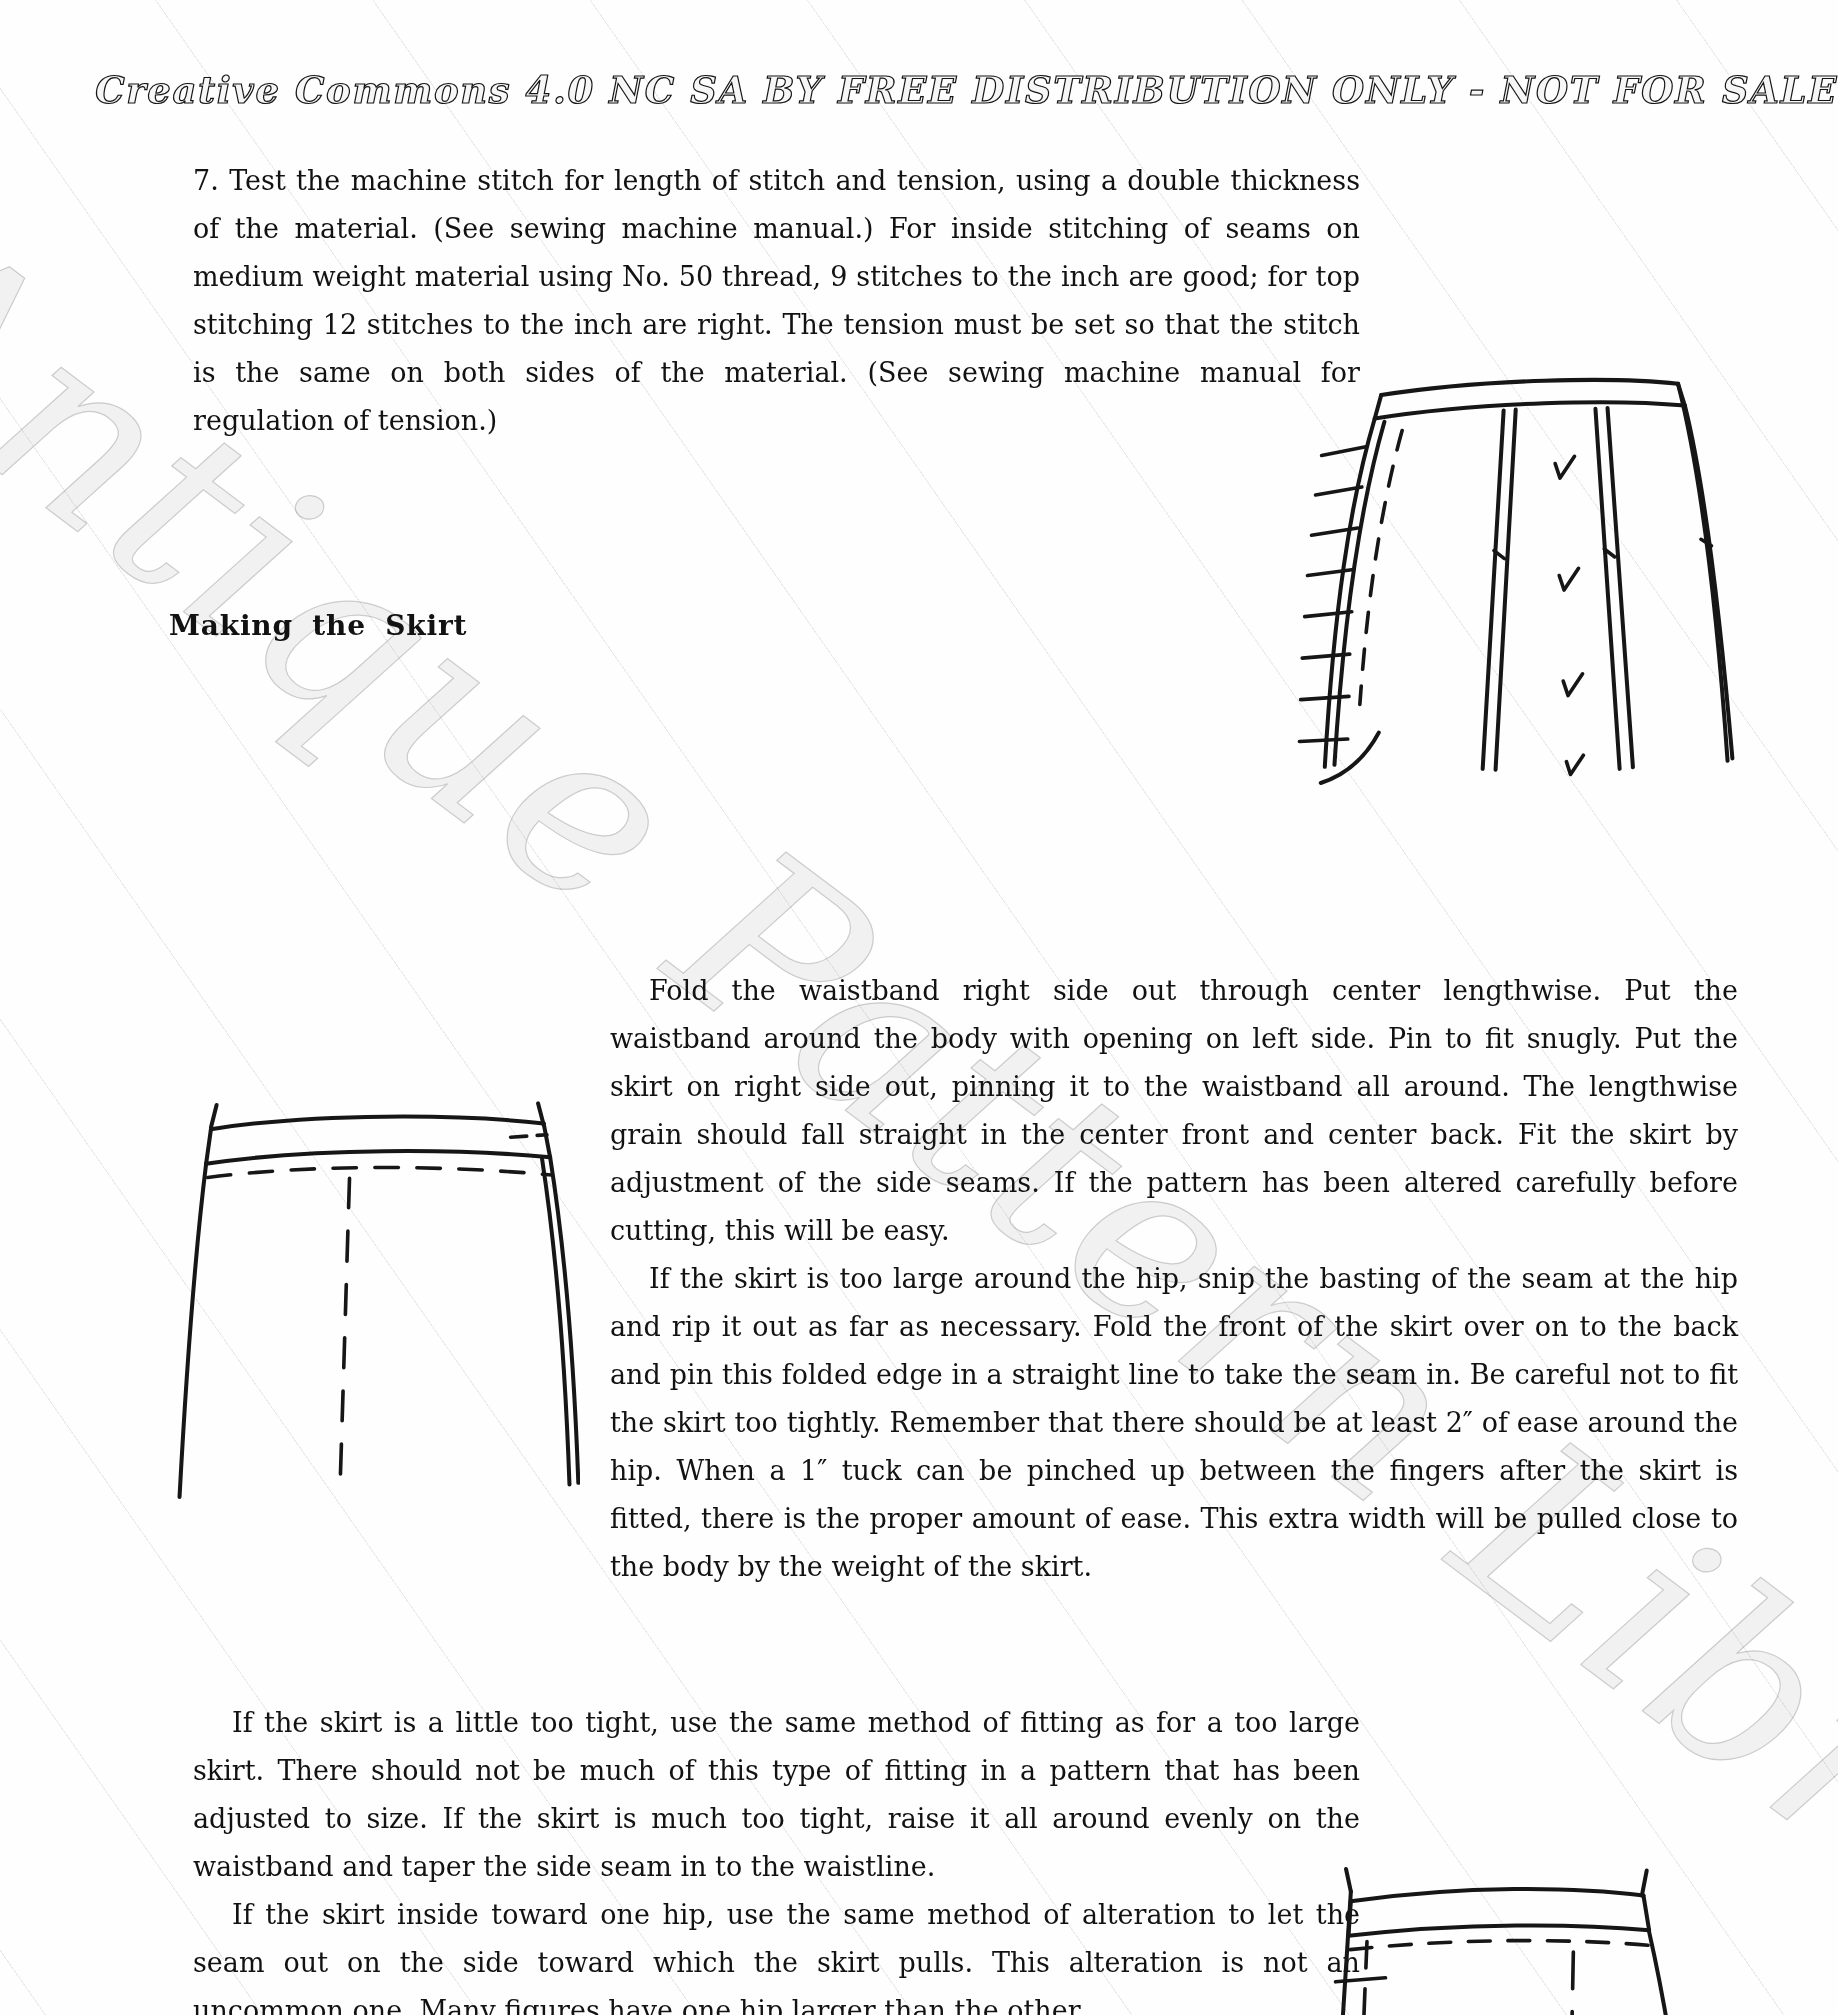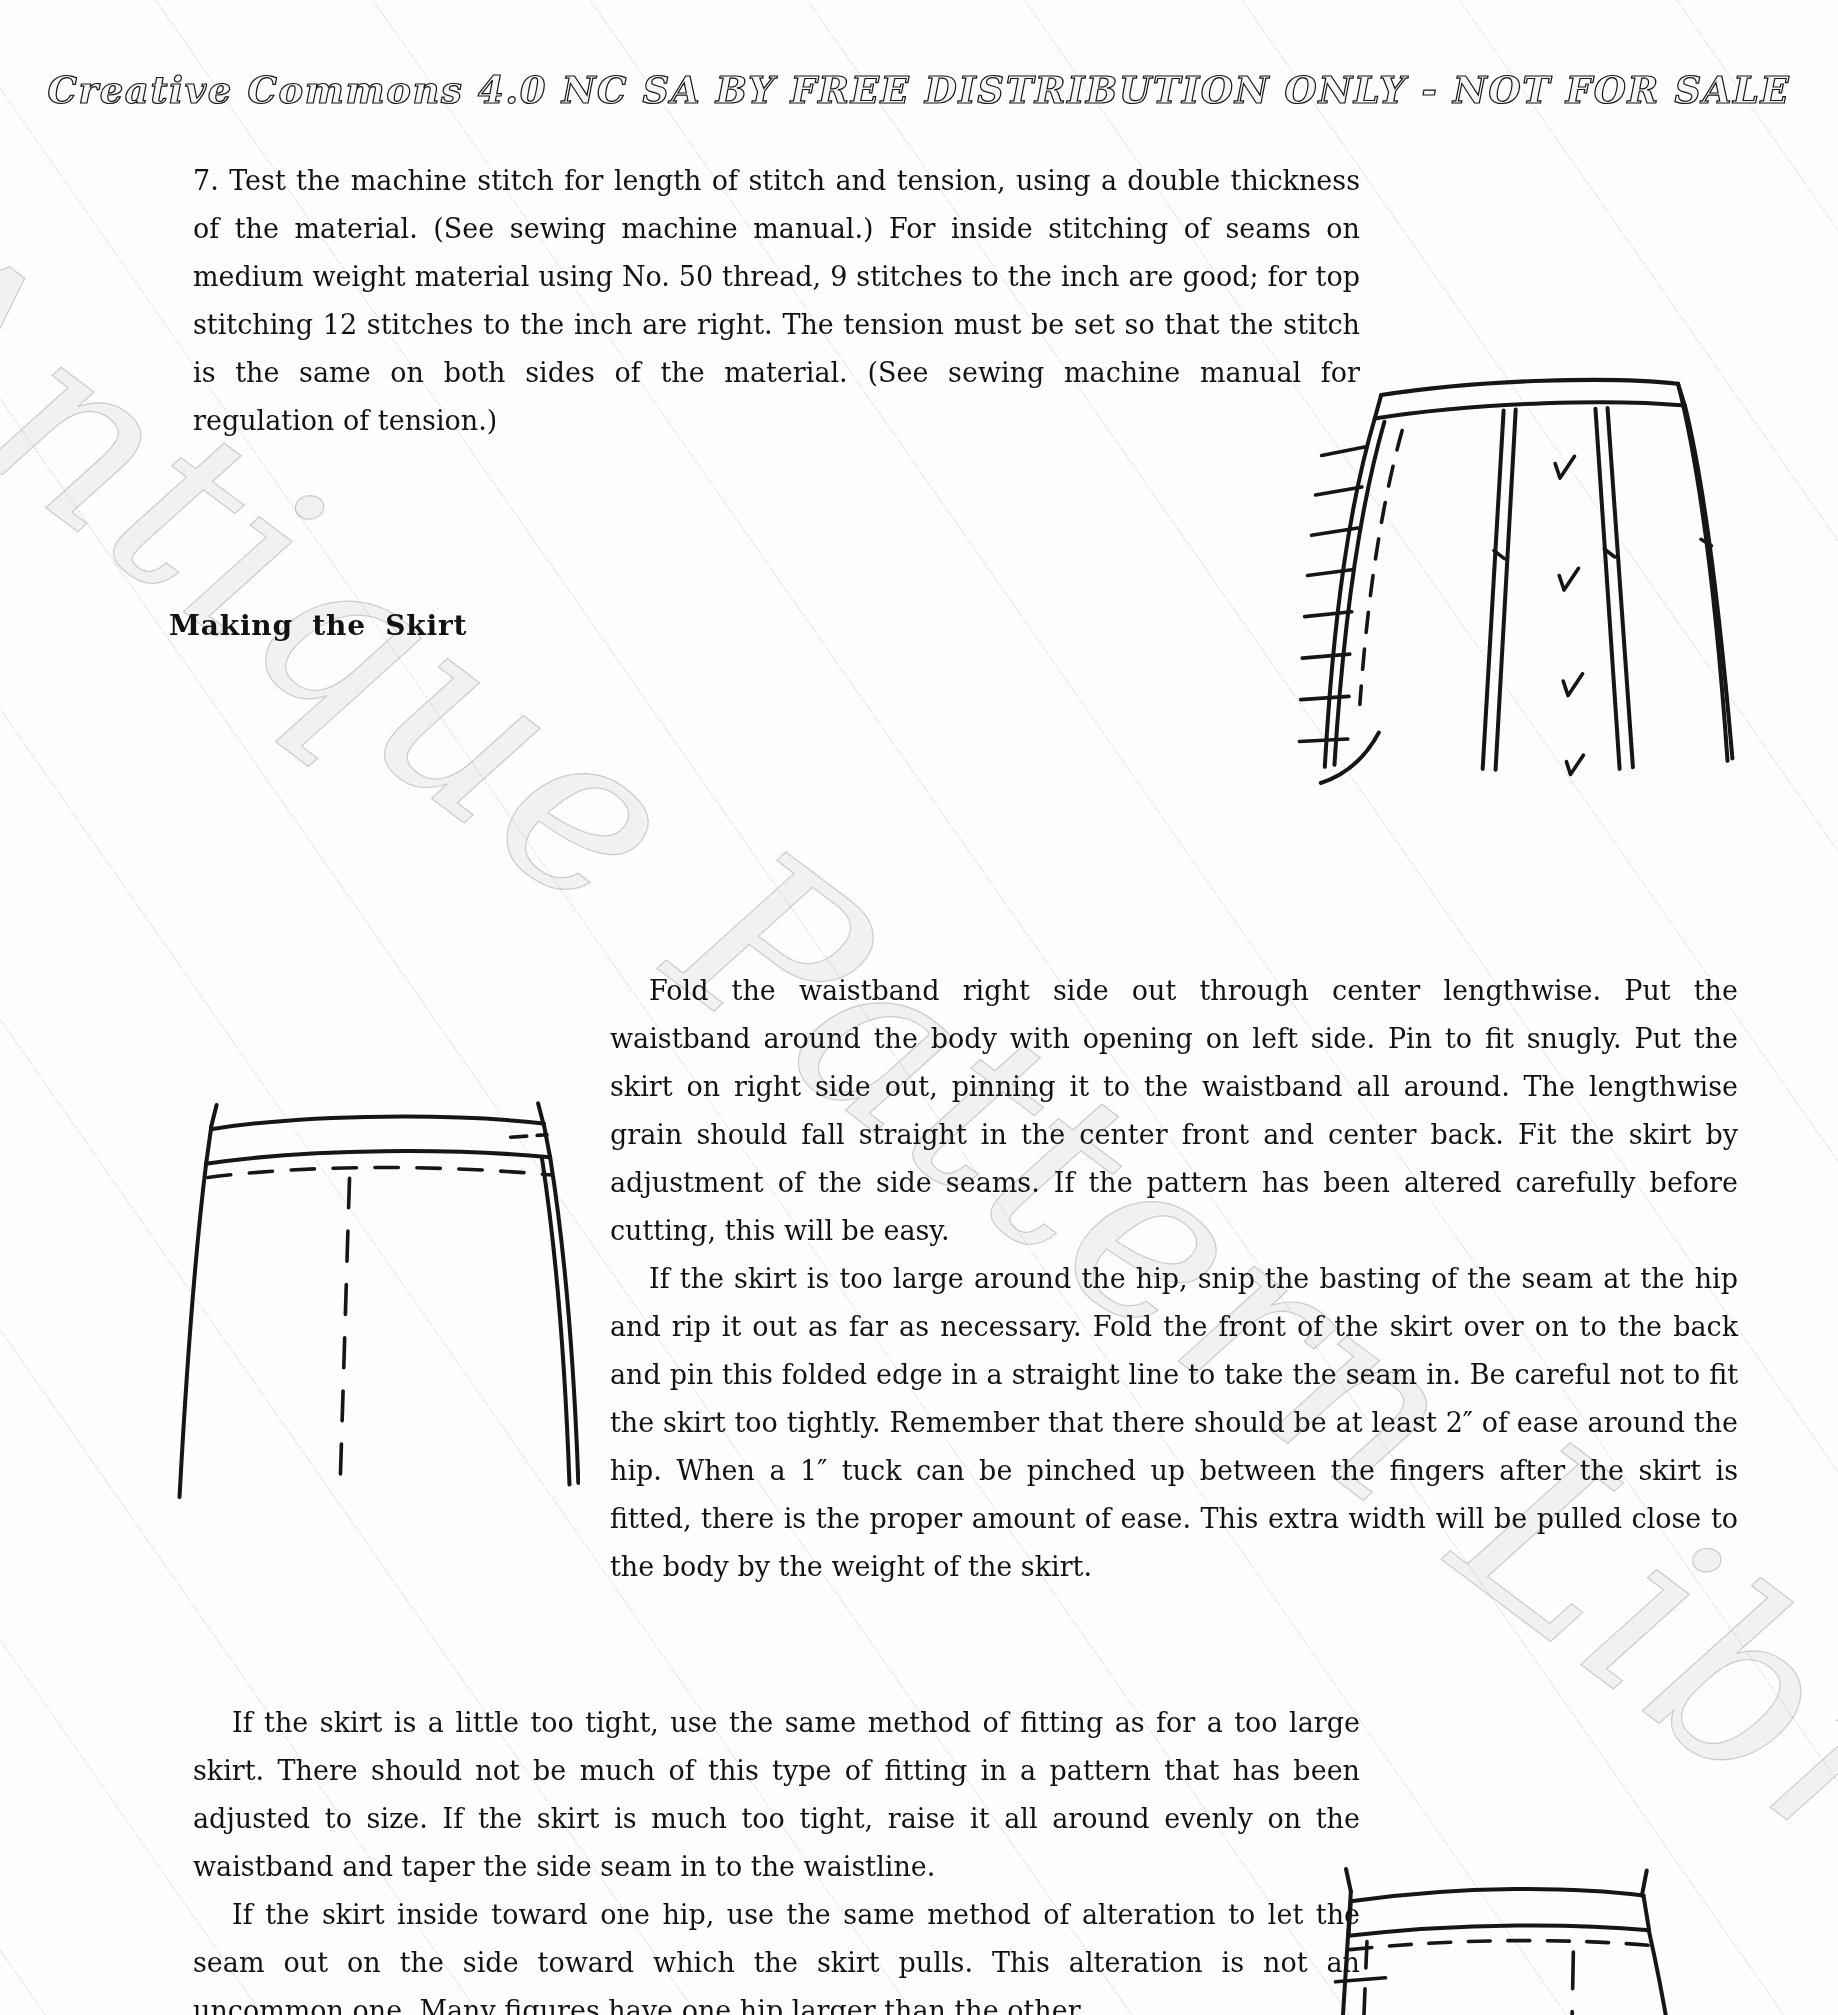--- a/index.html
+++ b/index.html
@@ -30,21 +30,21 @@
     transform:rotate(37deg);transform-origin:32px 105px;
   }
   .layer{position:absolute;z-index:3;}
   .engraved{
     font-style:italic;font-weight:700;
     color:#f6f6f6;
     -webkit-text-stroke:1.2px #151515;
     text-shadow:0 0 0.8px rgba(0,0,0,0.55);
   }
   .header{
-    top:68px;left:0;width:100%;text-align:center;
+    top:68px;left:0;width:100%;text-align:right;
     font-size:37px;letter-spacing:1.6px;
   }
   .bodytext{
     font-size:27px;line-height:48px;text-align:justify;margin-left:24px;
   }
   .bodytext p{margin:0;}
   .indent{text-indent:39px;}
   .sc{font-variant:small-caps;letter-spacing:1.2px;}
   .lead{}
   .heading{

